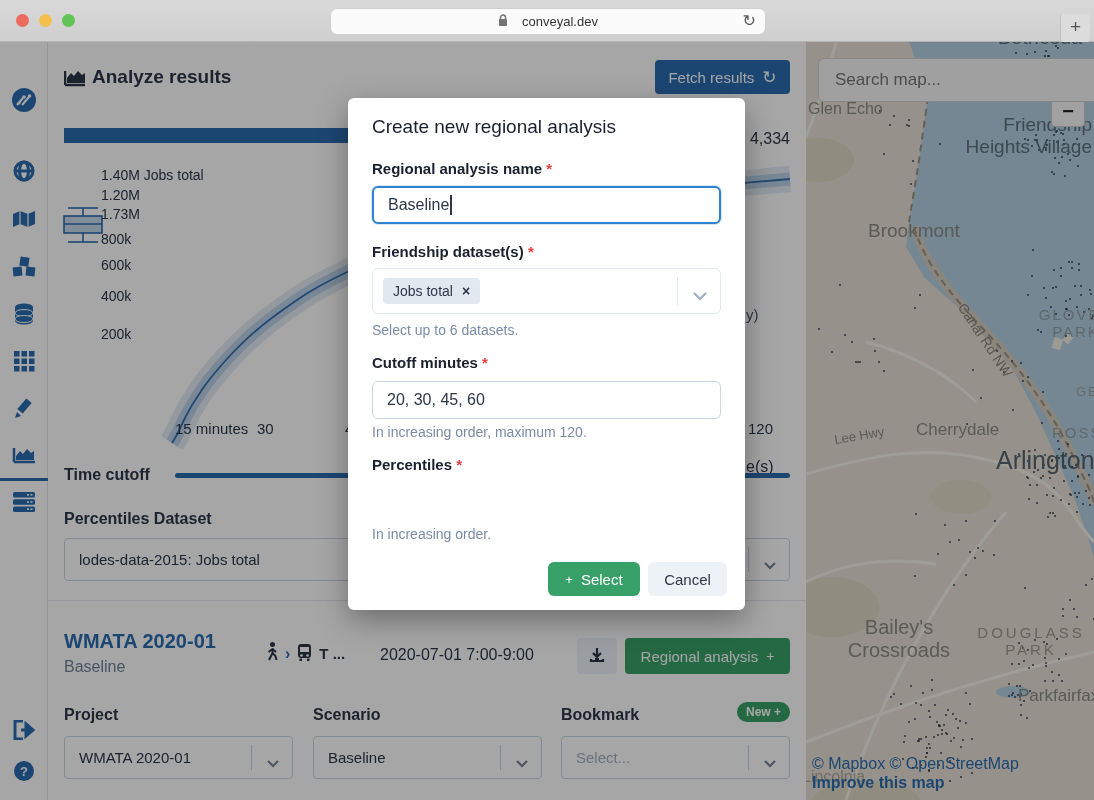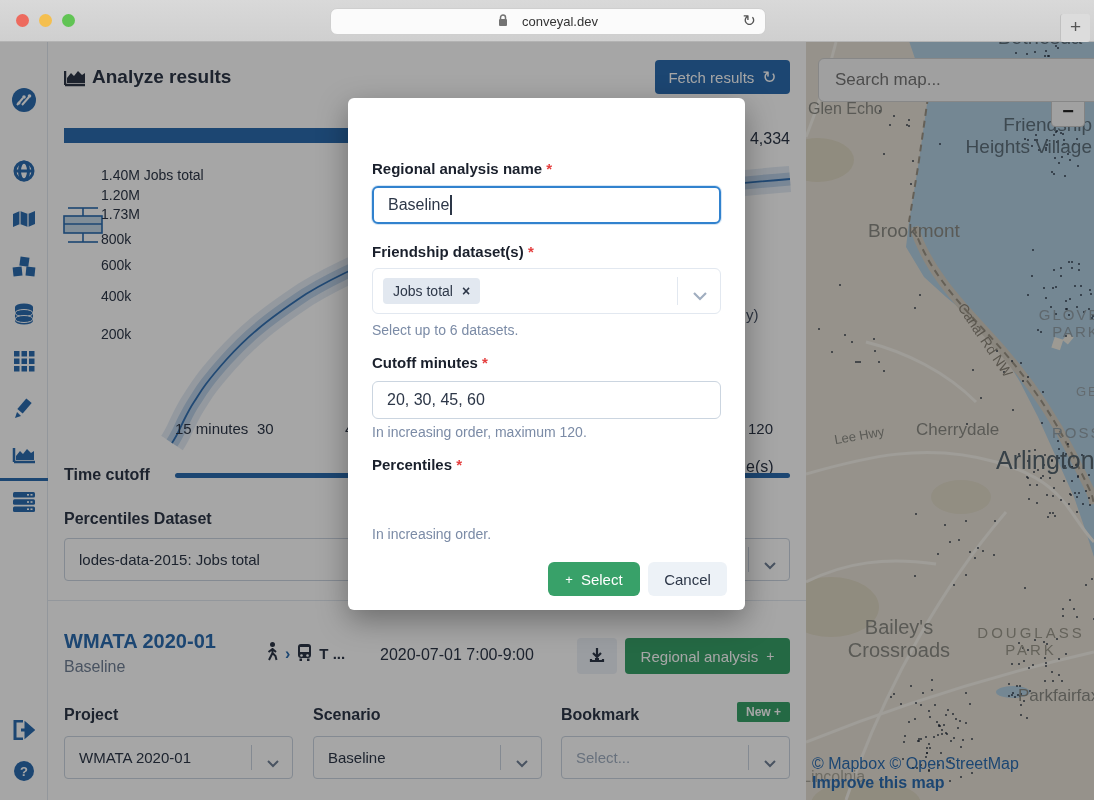--- a/index.html
+++ b/index.html
@@ -30,21 +30,21 @@
   .btn-blue { background:#2b6cb0; color:#fff; border:none; border-radius:4px; font-size:15px; font-weight:500; display:flex; align-items:center; justify-content:center; gap:8px; font-family:inherit; }
   .btn-green { background:#38a169; color:#fff; border:none; border-radius:4px; font-size:15px; font-weight:500; display:flex; align-items:center; justify-content:center; gap:8px; font-family:inherit; }
   .ytick { position:absolute; left:53px; font-size:14px; color:#2d3748; white-space:nowrap; }
   .xtick { position:absolute; font-size:15px; color:#2d3748; white-space:nowrap; }
   .frag { position:absolute; white-space:nowrap; }
   .lbl { font-size:16px; font-weight:700; color:#2d3748; }
   .select { position:absolute; height:43px; background:#fff; border:1px solid #cbd5e0; border-radius:4px; display:flex; align-items:center; padding:0 44px 0 14px; font-size:15px; color:#2d3748; }
   .select .divider { position:absolute; right:40px; top:8px; bottom:8px; width:1px; background:#cbd5e0; }
   .select .chev { position:absolute; right:13px; top:17px; }
   .placeholder { color:#a0aec0; }
-  .badge-green { background:#38a169; color:#fff; font-size:12px; font-weight:700; border-radius:2px; padding:3px 9px; }
+  .badge-green { background:#38a169; color:#fff; font-size:12px; font-weight:700; border-radius:10px; padding:3px 9px; }
 
   
   .modal { position:absolute; left:348px; top:98px; width:397px; height:512px; background:#fff; border-radius:6px; box-shadow:0 10px 30px rgba(0,0,0,.35); z-index:100; }
   .m-label { position:absolute; font-size:15px; font-weight:700; color:#1a202c; }
   .req { color:#e53e3e; font-weight:700; }
   .finput { position:absolute; left:24px; width:349px; height:38px; border:1px solid #cbd5e0; border-radius:6px; background:#fff; display:flex; align-items:center; padding:0 14px; font-size:16px; color:#2d3748; }
   .finput.focused { border:2px solid #3182ce; box-shadow:0 0 0 1px #3182ce33; }
   .caret { display:inline-block; width:1.5px; height:20px; background:#2d3748; margin-left:1px; }
   .helper { position:absolute; left:24px; font-size:14px; color:#7b8ba6; }
   .tag { background:#e2e8f0; border-radius:4px; padding:5px 10px; font-size:14px; color:#2d3748; display:flex; align-items:center; gap:9px; }
@@ -691,20 +691,21 @@
         <span>© Mapbox</span>
         <span>© OpenStreetMap</span>
         <b>Improve this map</b>
       </div>
     </div>
   </div>
 
   <div class="overlay"></div>
 
   <div class="modal">
+    <div class="abs" style="left:24px; top:18px; font-size:19px; color:#1a202c">Create new regional analysis</div>
 
     <div class="m-label" style="left:24px; top:62px">
       <span>Regional analysis name</span> <span class="req">*</span>
     </div>
     <div class="finput focused" style="top:88px">
       <span>Baseline</span>
         <span class="caret"></span>
     </div>
 
     <div class="m-label" style="left:24px; top:145px">

